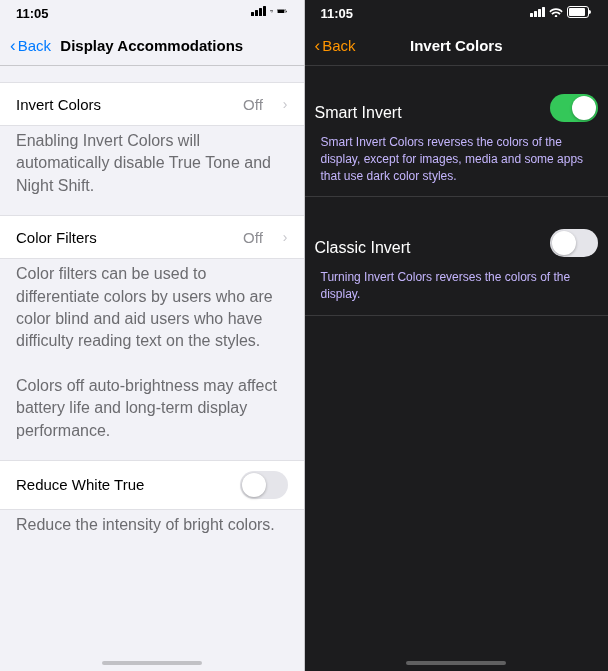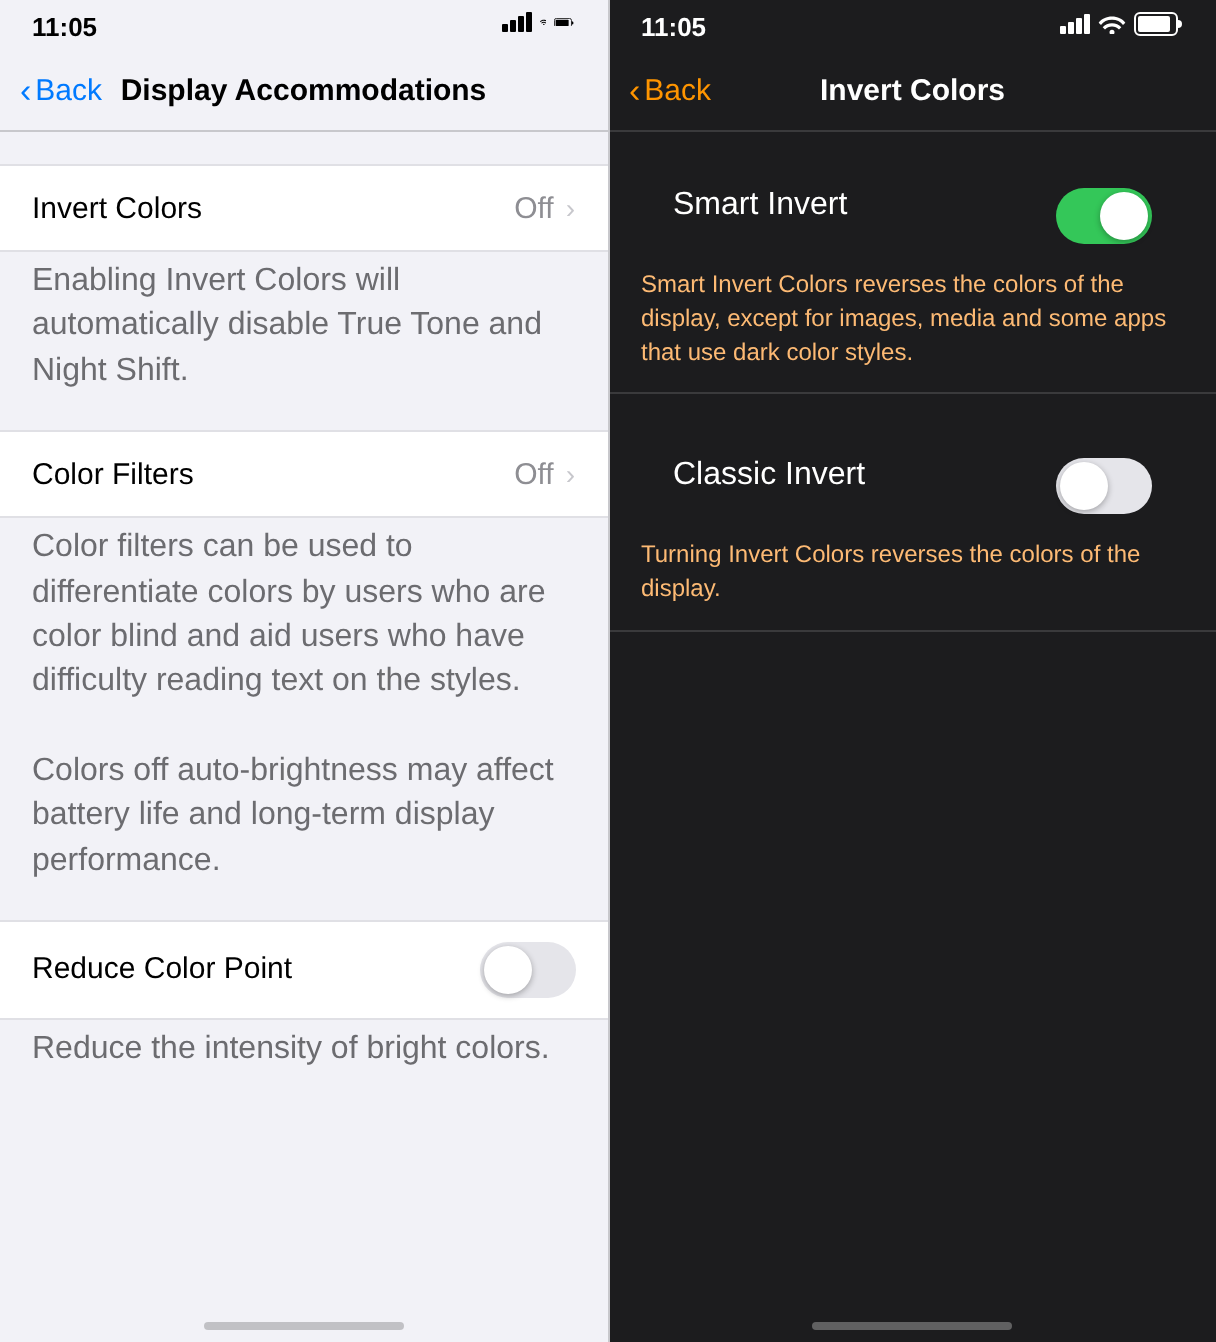--- a/index.html
+++ b/index.html
@@ -138,21 +138,21 @@
 
     .settings-row-label {
       font-size: 15px;
       color: #000;
       flex: 1;
     }
 
     .settings-row-right {
       display: flex;
       align-items: center;
-      gap: 6px;
+      gap: 20px;
     }
 
     .settings-row-value {
       font-size: 15px;
       color: #8e8e93;
     }
 
     .chevron-right {
       color: #c7c7cc;
       font-size: 14px;
@@ -207,35 +207,35 @@
       overflow-y: auto;
       padding: 16px 0;
     }
 
     .dark-settings-group {
       margin-bottom: 20px;
     }
 
     .dark-settings-row {
       display: flex;
-      align-items: flex-start;
+      align-items: flex-end;
       justify-content: space-between;
-      padding: 12px 32px;
+      padding: 12px 10px;
       min-height: 50px;
     }
 
     .dark-settings-row-label {
       font-size: 16px;
       color: #fff;
       font-weight: 400;
     }
 
     .dark-description {
       font-size: 12px;
-      color: #fdba74;
+      color: #c4b5fd;
       padding: 0 16px 12px;
       line-height: 1.4;
       border-bottom: 1px solid #3a3a3c;
     }
 
     
     .home-indicator {
       display: flex;
       justify-content: center;
       align-items: center;
@@ -314,21 +314,21 @@
       </div>
       <p class="description-text">Color filters can be used to differentiate colors by users who are color blind and aid users who have difficulty reading text on the styles.</p>
     </div>
 
     <div class="settings-group">
       <p class="description-text">Colors off auto-brightness may affect battery life and long-term display performance.</p>
     </div>
 
     <div class="settings-group">
       <div class="settings-row">
-        <span class="settings-row-label">Reduce Color Point</span>
+        <span class="settings-row-label">Reduce White True</span>
         <div class="toggle off">
           <div class="toggle-thumb"></div>
         </div>
       </div>
       <p class="description-text">Reduce the intensity of bright colors.</p>
     </div>
   </div>
 
   <div class="home-indicator light">
     <div class="home-bar light"></div>

